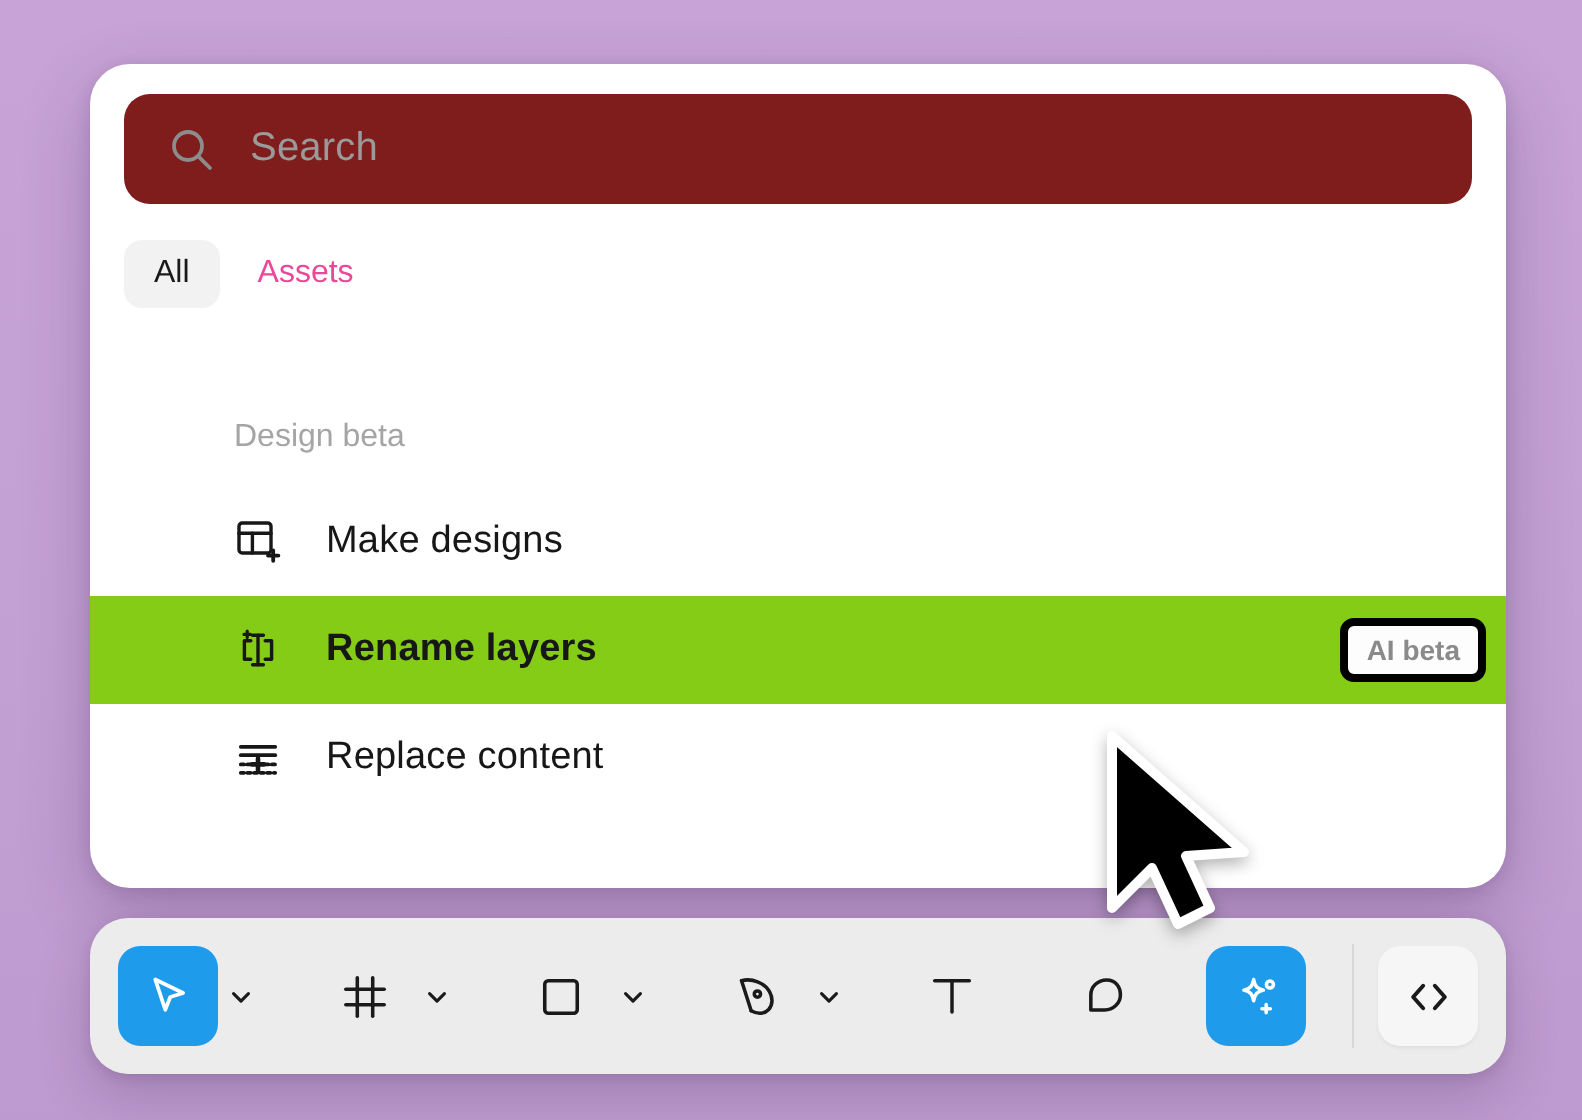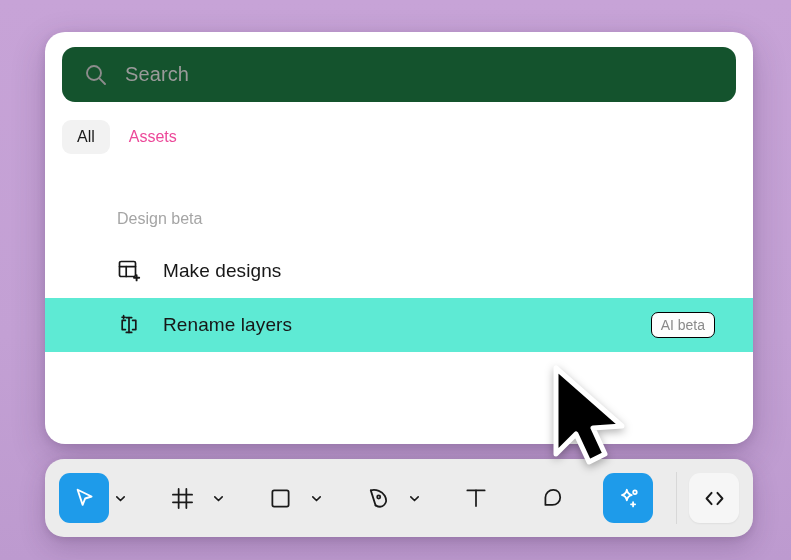--- a/index.html
+++ b/index.html
@@ -36,21 +36,21 @@
     overflow: hidden;
   }
 
   
   .search-row {
     position: absolute;
     left: 17px;
     top: 15px;
     width: 674px;
     height: 55px;
-    background: #14532d;
+    background: #7f1d1d;
     border-radius: 13px;
     display: flex;
     align-items: center;
   }
   .search-icon {
     width: 26px;
     height: 26px;
     margin-left: 21px;
     margin-right: 16px;
     flex: 0 0 auto;
@@ -103,26 +103,27 @@
     left: 0;
     top: 212px;
     width: 708px;
   }
   .menu-item {
     position: relative;
     height: 54px;
     display: flex;
     align-items: center;
     padding-left: 70px;
-    padding-right: 38px;
+    padding-right: 10px;
     cursor: pointer;
     box-sizing: border-box;
   }
   .menu-item.highlight {
-    background: #5eead4;
+    background: #84cc16;
+    font-weight: bold;
   }
   .menu-icon {
     position: absolute;
     left: 71px;
     width: 26px;
     height: 26px;
     color: #171717;
     display: flex;
     align-items: center;
     justify-content: center;
@@ -131,21 +132,21 @@
     margin-left: 48px;
     font-size: 19px;
     color: #171717;
     letter-spacing: 0.1px;
     user-select: none;
   }
   .badge {
     margin-left: auto;
     font-size: 14px;
     color: #8a8a8a;
-    border: 1px solid #000000;
+    border: 4px solid #000000;
     border-radius: 7px;
     padding: 4px 9px;
     background: #fdfdfd;
     user-select: none;
   }
 
   
   #toolbar {
     position: absolute;
     left: 45px;
@@ -271,20 +272,33 @@
             <path d="M9.3 4.6h5.4M9.3 19.4h5.4"></path>
             <path d="M8.4 7.4H5.2v9.2h3.2"></path>
             <path d="M15.6 7.4h3.2v9.2h-3.2"></path>
             <path d="M6.6 2.6v3.2M5 4.2h3.2" stroke-width="1.6"></path>
           </svg>
         </span>
         <span class="menu-label">Rename layers</span>
         <span class="badge">AI beta</span>
       </div>
 
+      <div class="menu-item">
+        <span class="menu-icon">
+          <svg viewBox="0 0 24 24" width="24" height="24" fill="none" stroke="currentColor" stroke-linecap="round">
+            <line x1="3.4" y1="6.4" x2="20.6" y2="6.4" stroke-width="1.9"></line>
+            <line x1="3.4" y1="10.6" x2="20.6" y2="10.6" stroke-width="1.9"></line>
+            <line x1="3.4" y1="15.2" x2="8.4" y2="15.2" stroke-width="1.9" stroke-dasharray="1.6 1.7"></line>
+            <line x1="15.6" y1="15.2" x2="20.6" y2="15.2" stroke-width="1.9" stroke-dasharray="1.6 1.7"></line>
+            <line x1="3.4" y1="19.4" x2="20.6" y2="19.4" stroke-width="1.9" stroke-dasharray="1.6 1.7"></line>
+            <path d="M12 12.2v6M9 15.2h6" stroke-width="2.3"></path>
+          </svg>
+        </span>
+        <span class="menu-label">Replace content</span>
+      </div>
 
     </div>
   </div>
 
   <div id="toolbar">
     <div class="tool-group">
 
       <div class="tool-btn active">
         <svg viewBox="0 0 24 24" width="25" height="25" fill="none" stroke="currentColor" stroke-width="1.8" stroke-linecap="round" stroke-linejoin="round">
           <path d="M5.4 3.6 18.8 10.1l-6.2 1.9-2.4 6.1z"></path>

